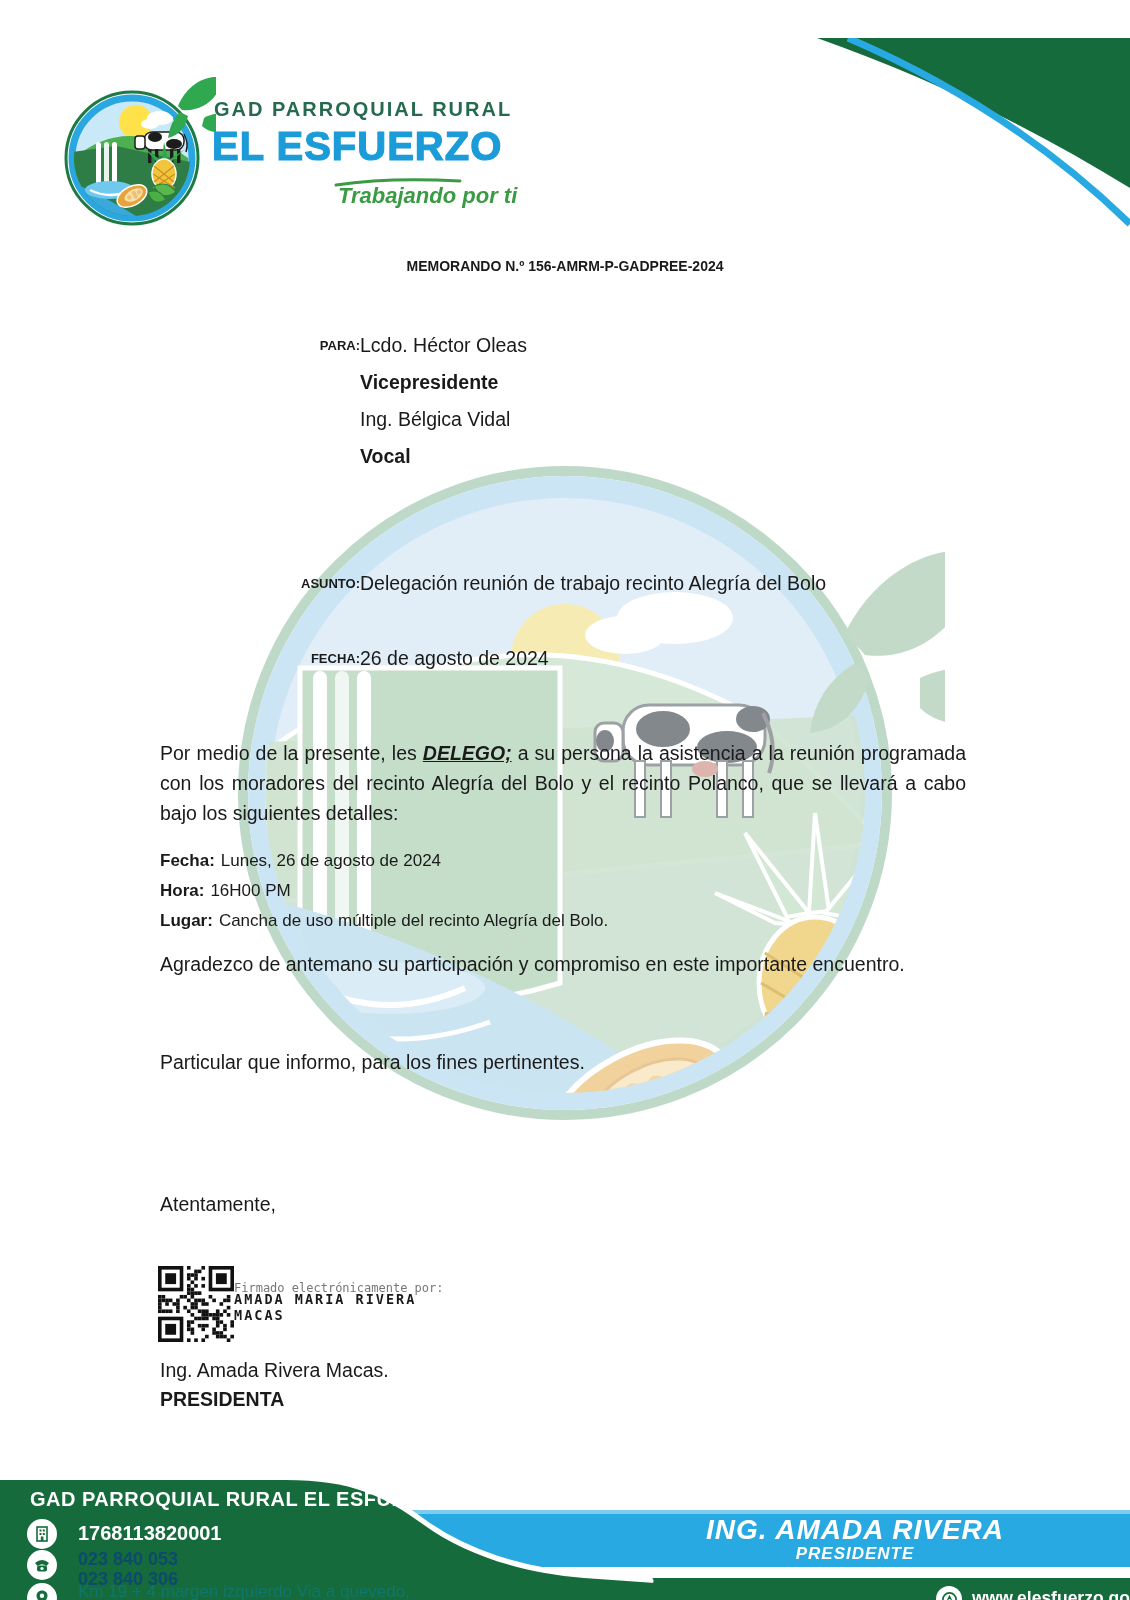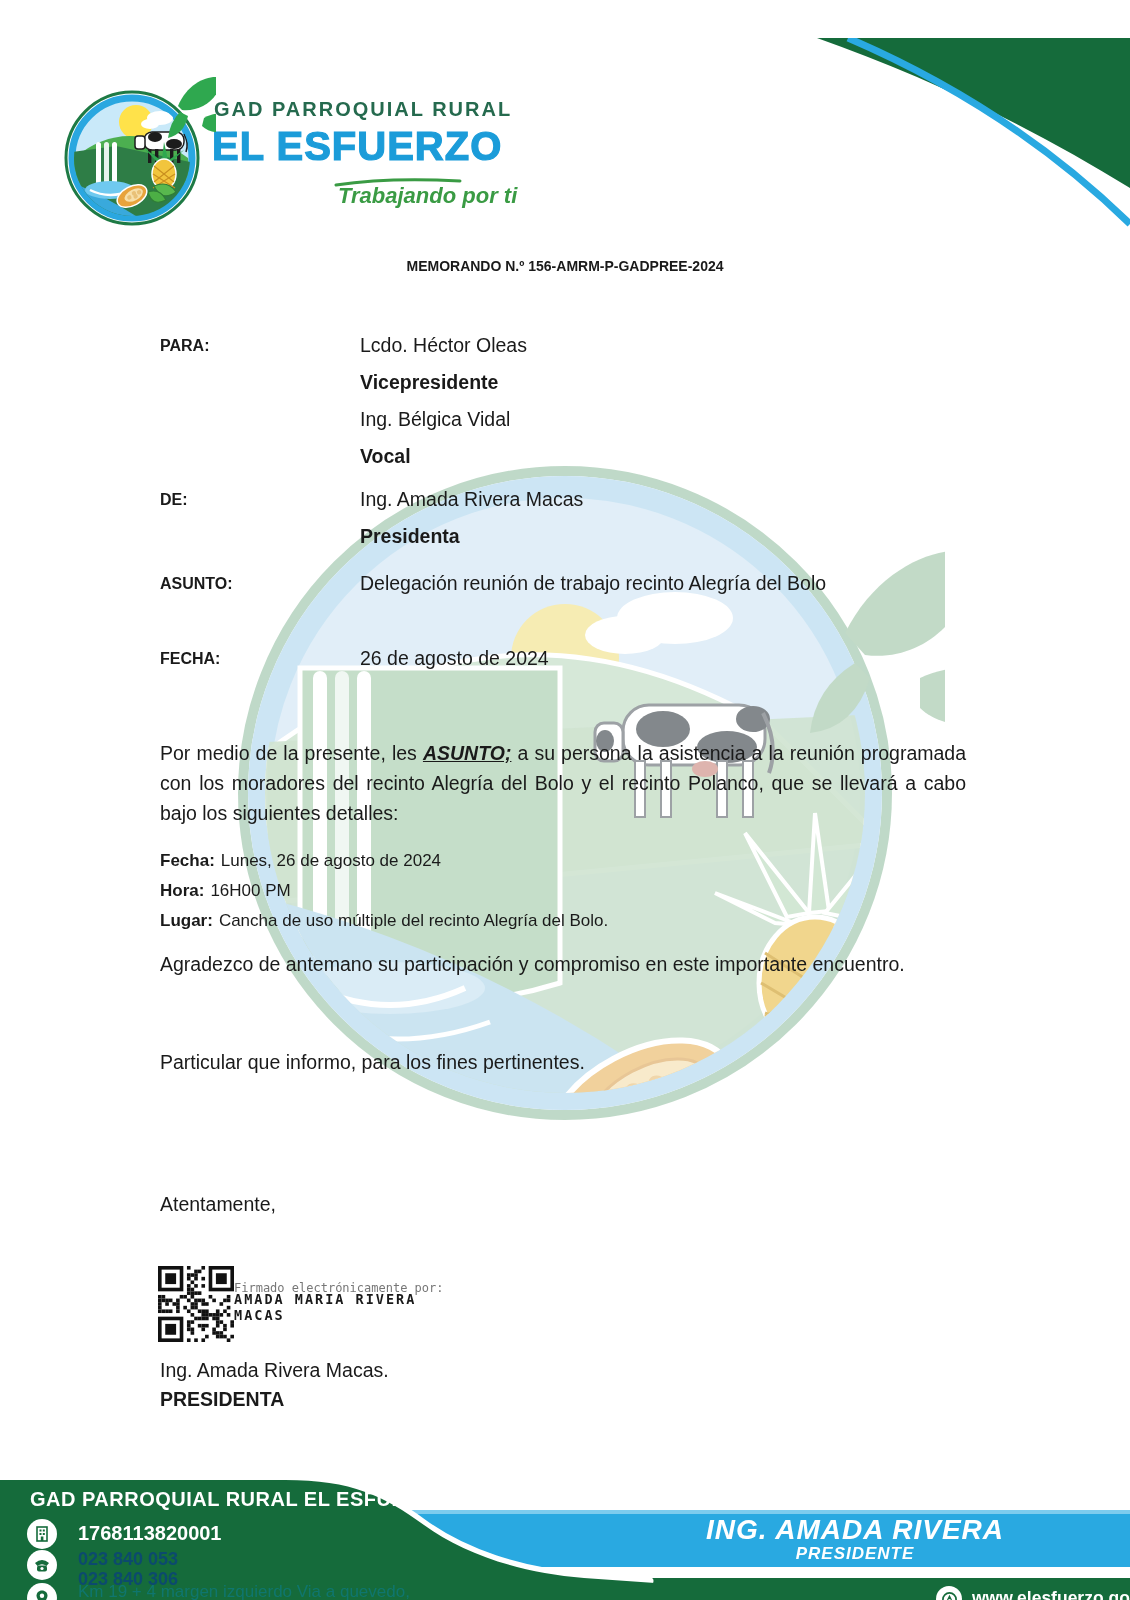--- a/index.html
+++ b/index.html
@@ -10,21 +10,21 @@
   .h-line1{position:absolute;left:214px;top:60px;font-size:20px;font-weight:bold;
            letter-spacing:2px;color:#256a4e;}
   .h-line2{position:absolute;left:212px;top:86px;font-size:40px;font-weight:bold;
            letter-spacing:1px;color:#1b9cd9;-webkit-text-stroke:1.2px #1b9cd9;}
   .h-tag{position:absolute;left:338px;top:145px;font-size:22px;font-weight:bold;
          font-style:italic;color:#3a9b44;}
   
   .title{position:absolute;left:0;top:220px;width:1130px;text-align:center;
          font-size:14px;font-weight:bold;z-index:3;}
   .frow{position:absolute;left:160px;width:820px;display:flex;z-index:3;}
-  .flabel{width:200px;font-weight:bold;font-size:16px;line-height:37px;}
+  .flabel{width:200px;font-weight:bold;font-size:13px;line-height:37px;text-align:right;}
   .fvals{flex:1;}
   .fline{font-size:19.5px;line-height:37px;}
   .b{font-weight:bold;}
   .para{position:absolute;left:160px;width:806px;font-size:19.5px;line-height:30px;
         text-align:justify;z-index:3;}
   .para.nj{text-align:left;}
   .delego{font-weight:bold;font-style:italic;text-decoration:underline;}
   .detail{font-size:17px;line-height:30px;}
   .dval{margin-left:6px;}
   
@@ -208,43 +208,36 @@
   <div class="frow" style="top:289px;">
     <span class="flabel">PARA:</span>
     <span class="fvals">
       <div class="fline">Lcdo. Héctor Oleas</div>
       <div class="fline b">Vicepresidente</div>
       <div class="fline">Ing. Bélgica Vidal</div>
       <div class="fline b">Vocal</div>
     </span>
   </div>
 
-  <div class="frow" style="top:443px;">
-    <span class="flabel">DE:</span>
-    <span class="fvals">
-      <div class="fline">Ing. Amada Rivera Macas</div>
-      <div class="fline b">Presidenta</div>
-    </span>
-  </div>
 
   <div class="frow" style="top:527px;">
     <span class="flabel">ASUNTO:</span>
     <span class="fvals">
       <div class="fline">Delegación reunión de trabajo recinto Alegría del Bolo</div>
     </span>
   </div>
 
   <div class="frow" style="top:602px;">
     <span class="flabel">FECHA:</span>
     <span class="fvals">
       <div class="fline">26 de agosto de 2024</div>
     </span>
   </div>
 
-  <div class="para" style="top:700px;"><span>Por medio de la presente, les </span><span class="delego">ASUNTO;</span><span> a su persona la asistencia a la reunión programada con los moradores del recinto Alegría del Bolo y el recinto Polanco, que se llevará a cabo bajo los siguientes detalles:</span></div>
+  <div class="para" style="top:700px;"><span>Por medio de la presente, les </span><span class="delego">DELEGO;</span><span> a su persona la asistencia a la reunión programada con los moradores del recinto Alegría del Bolo y el recinto Polanco, que se llevará a cabo bajo los siguientes detalles:</span></div>
 
   <div class="abs" style="left:160px;top:808px;z-index:3;">
     <div class="detail"><span class="b">Fecha:</span><span class="dval">Lunes, 26 de agosto de 2024</span></div>
     <div class="detail"><span class="b">Hora:</span><span class="dval">16H00 PM</span></div>
     <div class="detail"><span class="b">Lugar:</span><span class="dval">Cancha de uso múltiple del recinto Alegría del Bolo.</span></div>
   </div>
 
   <div class="para" style="top:911px;">Agradezco de antemano su participación y compromiso en este importante encuentro.</div>
   <div class="para nj" style="top:1009px;">Particular que informo, para los fines pertinentes.</div>
   <div class="para nj" style="top:1151px;">Atentamente,</div>

